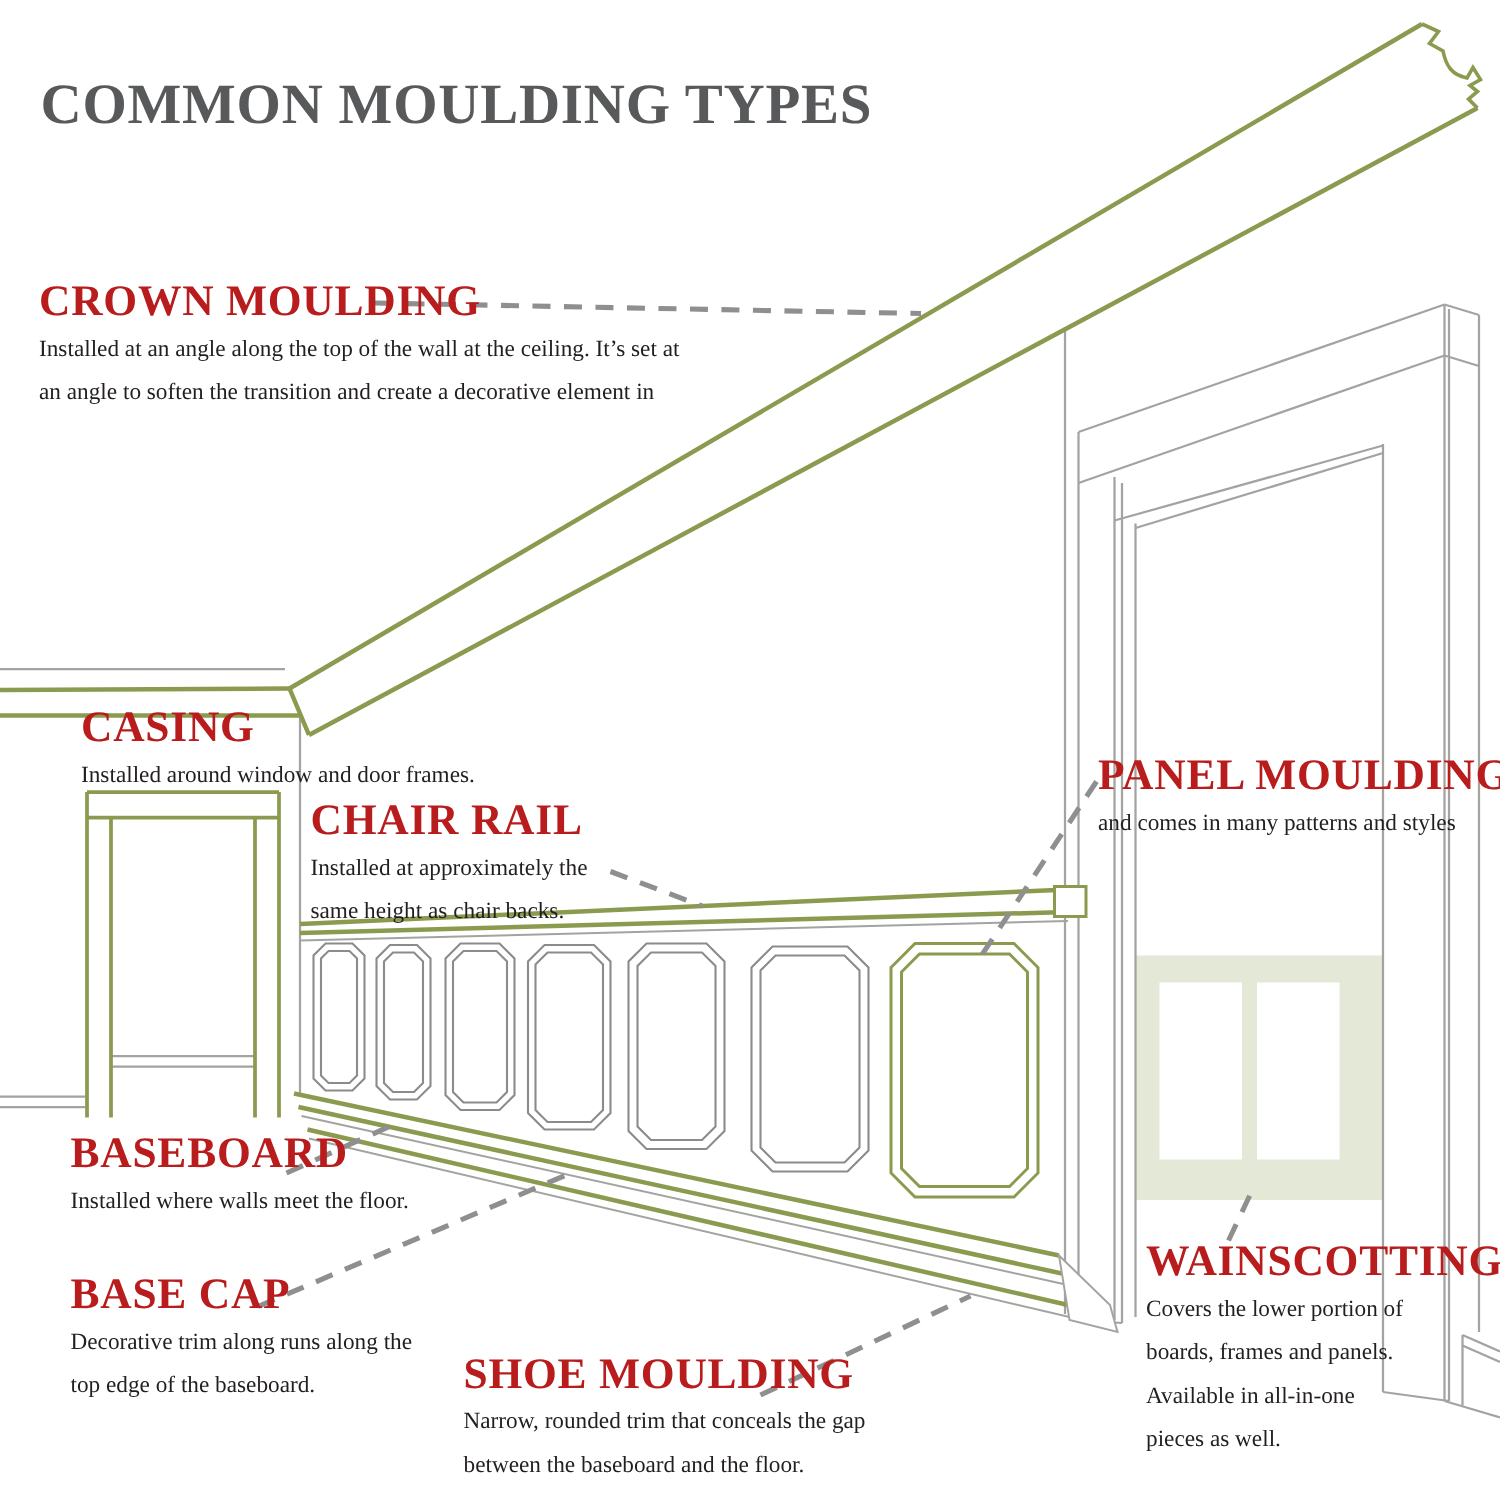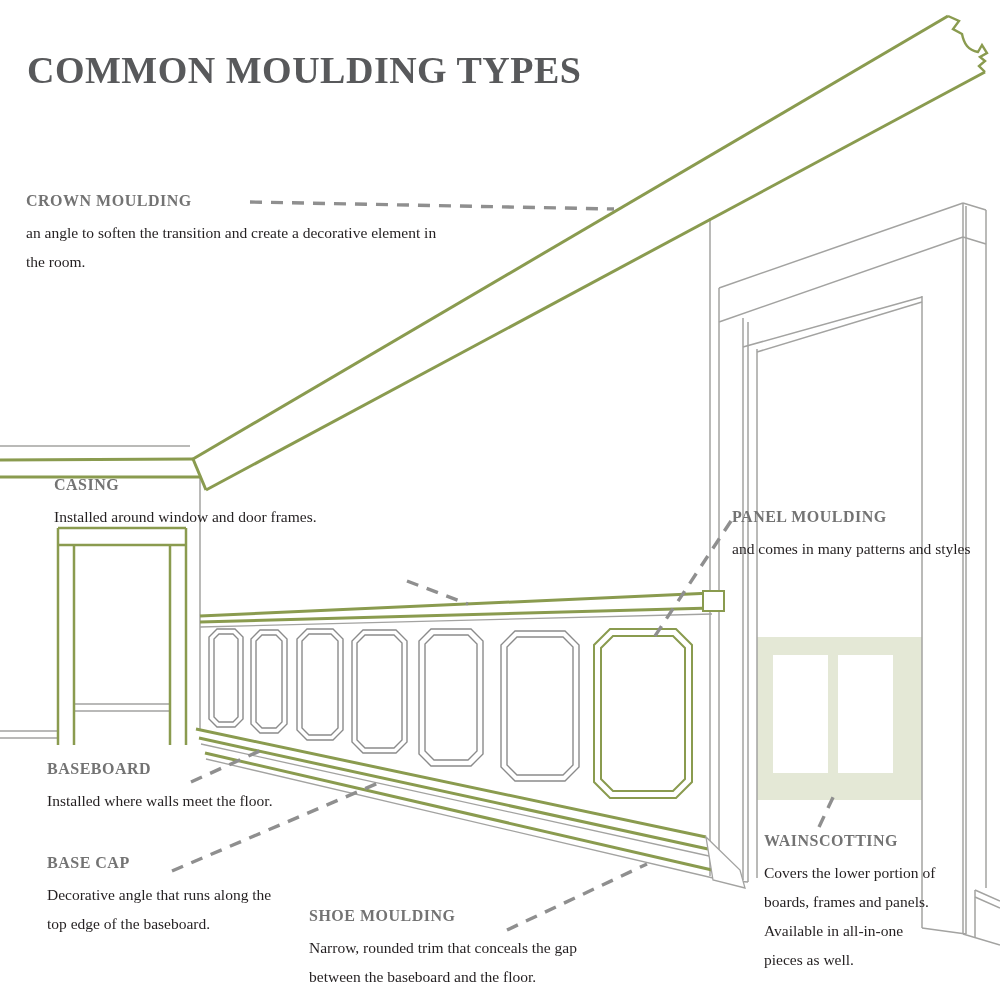--- a/index.html
+++ b/index.html
@@ -3,21 +3,21 @@
 <meta charset="utf-8">
 <style>
   html,body{margin:0;padding:0;background:#ffffff;}
   .stage{
     position:relative;width:1000px;height:1000px;background:#ffffff;
     font-family:Liberation Serif, serif;overflow:hidden;
   }
   .stage svg{position:absolute;left:0;top:0;}
   .label{position:absolute;}
   .label h2{
-    margin:0;font-size:16px;font-weight:bold;color:#737373;
+    margin:0;font-size:29px;font-weight:bold;color:#b91c1c;
     letter-spacing:0.5px;line-height:26px;white-space:nowrap;
   }
   .label .body{margin-top:4px;}
   .label .body div{
     font-size:15.5px;color:#231f20;line-height:29px;white-space:nowrap;
   }
   .title{
     position:absolute;left:27px;top:48px;margin:0;
     font-size:38px;font-weight:bold;color:#58595b;letter-spacing:0.5px;
   }
@@ -128,51 +128,58 @@
       <path d="M507,930 L647,864"></path>
       <path d="M819,827 L836,791"></path>
     </g>
   </svg>
 
   <h1 class="title">COMMON MOULDING TYPES</h1>
 
   <div class="label" style="left:26px;top:188px">
     <h2>CROWN MOULDING</h2>
     <div class="body">
+      <div>Installed at an angle along the top of the wall at the ceiling.  It’s set at</div>
       <div>an angle to soften the transition and create a decorative element in</div>
-      <div>the room.</div>
     </div>
   </div>
 
   <div class="label" style="left:54px;top:472px">
     <h2>CASING</h2>
     <div class="body">
       <div>Installed around window and door frames.</div>
     </div>
   </div>
 
+  <div class="label" style="left:207px;top:534px">
+    <h2>CHAIR RAIL</h2>
+    <div class="body">
+      <div>Installed at approximately the</div>
+      <div>same height as chair backs.</div>
+    </div>
+  </div>
 
   <div class="label" style="left:732px;top:504px">
     <h2>PANEL MOULDING</h2>
     <div class="body">
       <div>and comes in many patterns and styles</div>
     </div>
   </div>
 
   <div class="label" style="left:47px;top:756px">
     <h2>BASEBOARD</h2>
     <div class="body">
       <div>Installed where walls meet the floor.</div>
     </div>
   </div>
 
   <div class="label" style="left:47px;top:850px">
     <h2>BASE CAP</h2>
     <div class="body">
-      <div>Decorative angle that runs along the</div>
+      <div>Decorative trim along runs along the</div>
       <div>top edge of the baseboard.</div>
     </div>
   </div>
 
   <div class="label" style="left:309px;top:903px">
     <h2>SHOE MOULDING</h2>
     <div class="body">
       <div>Narrow, rounded trim that conceals the gap</div>
       <div>between the baseboard and the floor.</div>
     </div>

